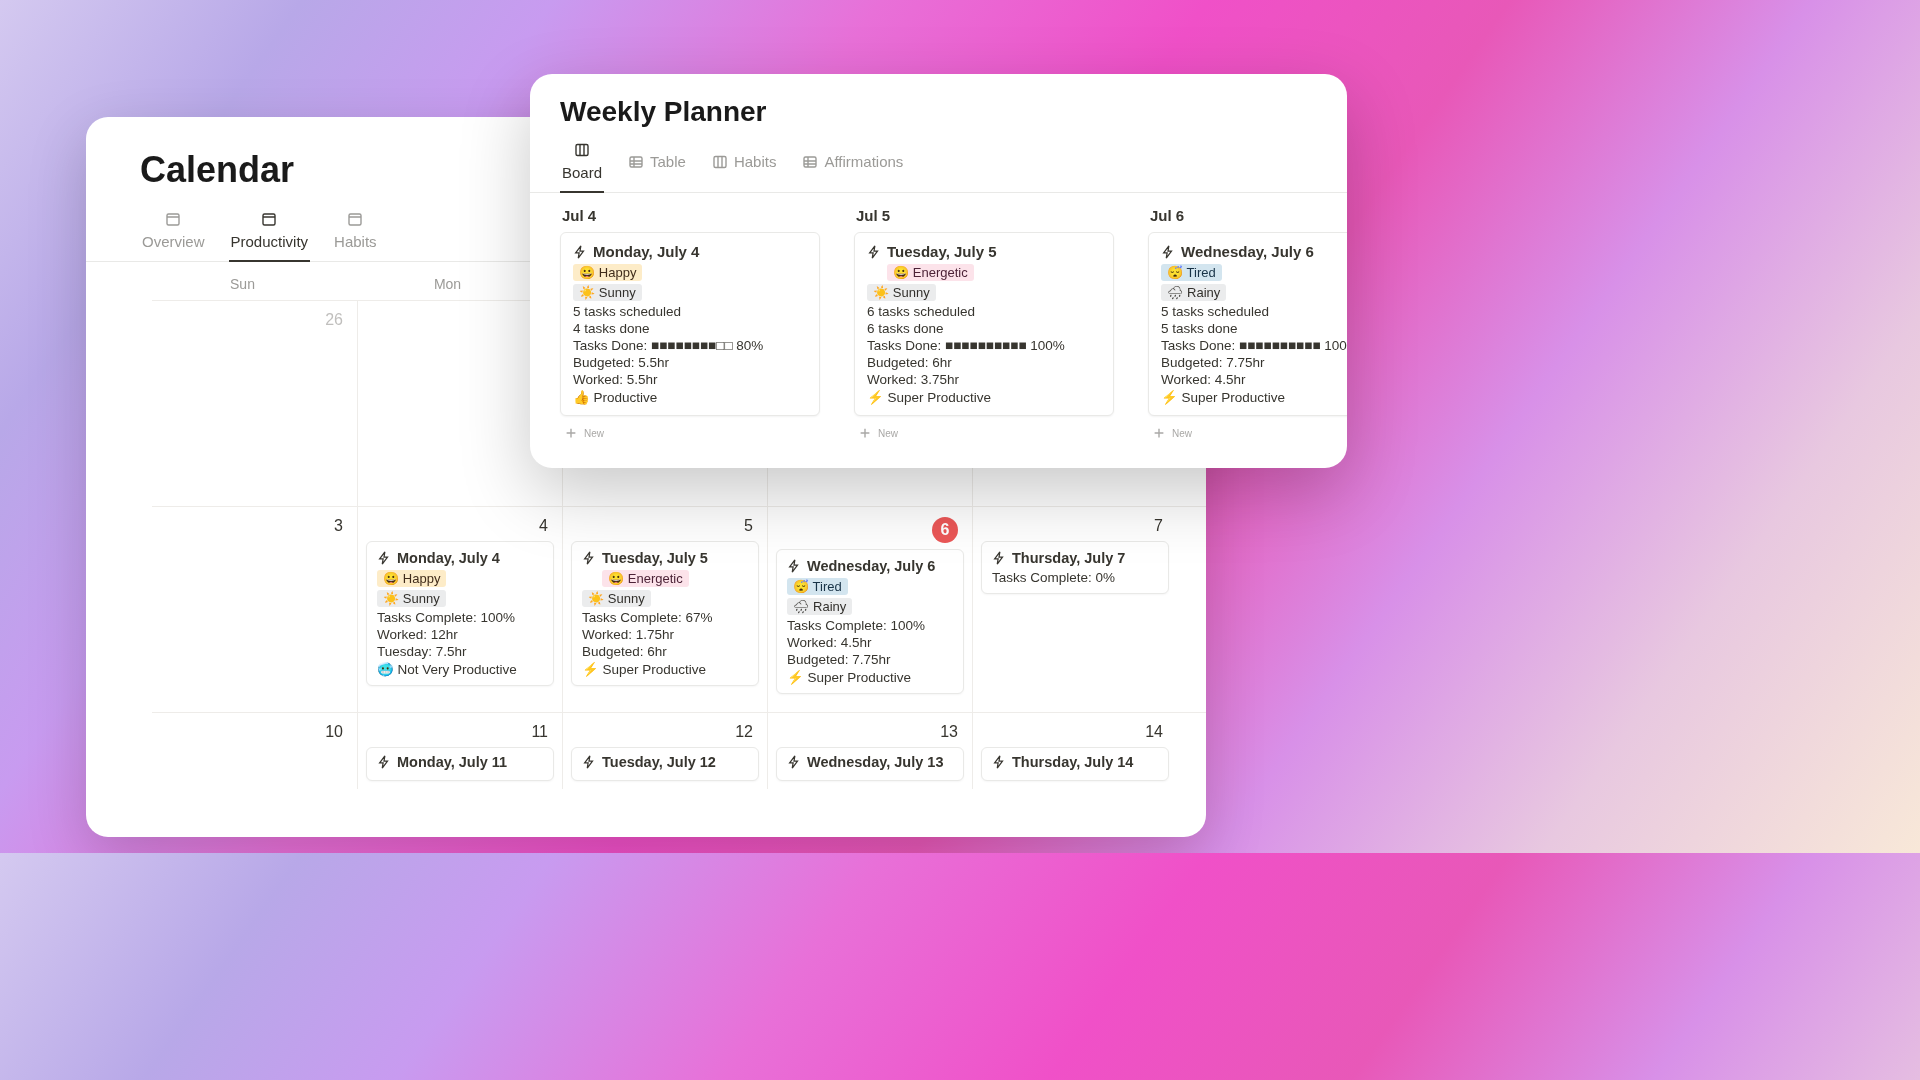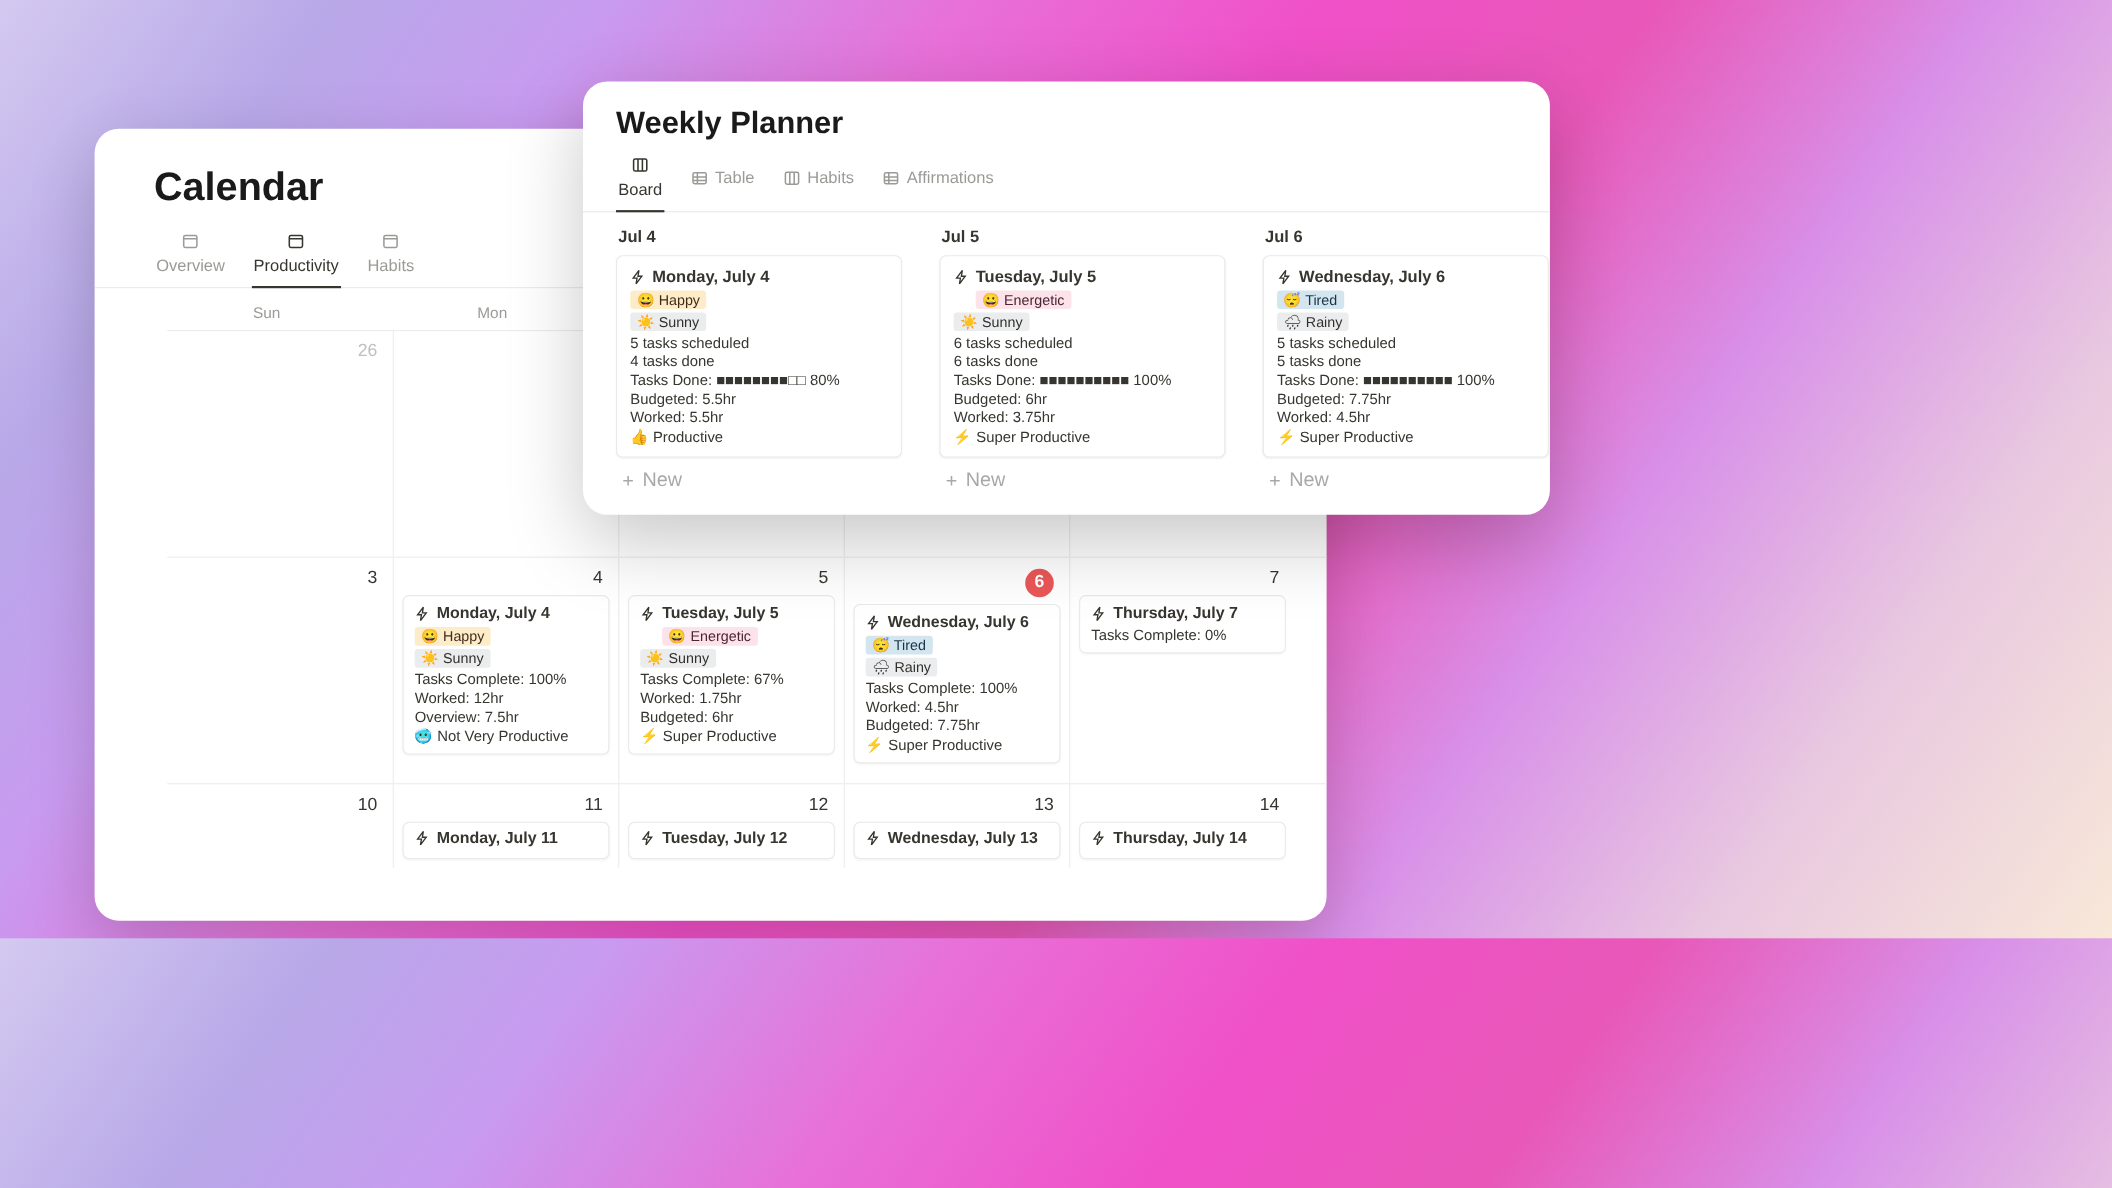--- a/index.html
+++ b/index.html
@@ -55,39 +55,39 @@
 .chip-yellow { background:#fdecc8; color:#402c1b; }
 .chip-pink   { background:#fce3ea; color:#4c2337;margin-left:20px; }
 .chip-blue   { background:#d3e5ef; color:#183347; }
 .chip-grey   { background:#ebeced; color:#32302c; }
 .line { font-size:13.5px; color:#37352f; margin-top:2px; }
 .entry.mini { padding:6px 10px; }
 
 
 .plan-card {
   position:absolute; left:530px; top:74px;
-  width:879px; height:394px;
+  width:817px; height:394px;
   background:#fff; border-radius:22px;
   box-shadow:0 24px 70px rgba(0,0,0,0.22);
   padding-top:22px; overflow:hidden;
 }
 .plan-title { font-size:28px; font-weight:700; color:#1a1a1a; padding:0 30px 10px; }
 .plan-tabs { display:flex; gap:22px; padding:0 30px; border-bottom:1px solid #e9e9e7; }
 .plan-tab { display:flex; align-items:center; gap:6px; padding:4px 2px 10px; color:#9b9a97; font-size:15px; cursor:pointer; border-bottom:2px solid transparent; margin-bottom:-1px; }
 .plan-tab.active { color:#37352f; border-bottom-color:#37352f; font-weight:500;flex-direction:column; }
 
 .plan-cols { display:grid; grid-template-columns:278px 278px 278px; gap:16px; padding:14px 30px 0; }
 .plan-col-title { font-size:15px; font-weight:600; color:#37352f; margin-bottom:8px; padding-left:2px; }
 .plan-entry {
   border:1px solid #e9e9e7; border-radius:6px; background:#fff;
   padding:10px 12px 10px; margin-right:18px; box-shadow:0 1px 2px rgba(15,15,15,0.05);
 }
 .plan-entry .entry-title { font-size:15px; }
 .plan-entry .line { font-size:13.5px; }
-.new-btn { display:flex; align-items:center; gap:6px; color:#a9a8a6; font-size:18px; padding:10px 4px 0; cursor:pointer; }
+.new-btn { display:flex; align-items:center; gap:6px; color:#a9a8a6; font-size:10px; padding:10px 4px 0; cursor:pointer; }
 .new-btn .plus { width:14px; height:14px; display:inline-flex; }
 .new-btn .plus svg { width:14px; height:14px; }
 </style>
 </head>
 <body>
 
 <div class="stage">
 
 <div class="cal-card">
   <div class="cal-title">Calendar</div>
@@ -158,21 +158,21 @@
                 <span>Monday, July 4</span>
               </div>
               <div class="chips">
                 <span class="chip chip-yellow">😀 Happy</span>
               </div>
               <div class="chips">
                 <span class="chip chip-grey">☀️ Sunny</span>
               </div>
               <div class="line">Tasks Complete: 100%</div>
               <div class="line">Worked: 12hr</div>
-              <div class="line">Overview: 7.5hr</div>
+              <div class="line">Tuesday: 7.5hr</div>
               <div class="line">🥶 Not Very Productive</div>
             </div>
           </div>
           <div class="cal-cell">
             <div class="cal-date">5</div>
             <div class="entry">
               <div class="entry-title">
                 <span class="bolt">
                   <svg viewBox="0 0 16 16" fill="none" stroke="currentColor" stroke-width="1.4">
                     <path d="M9 1L3 9h4l-1 6 6-8H8l1-6z"></path>

